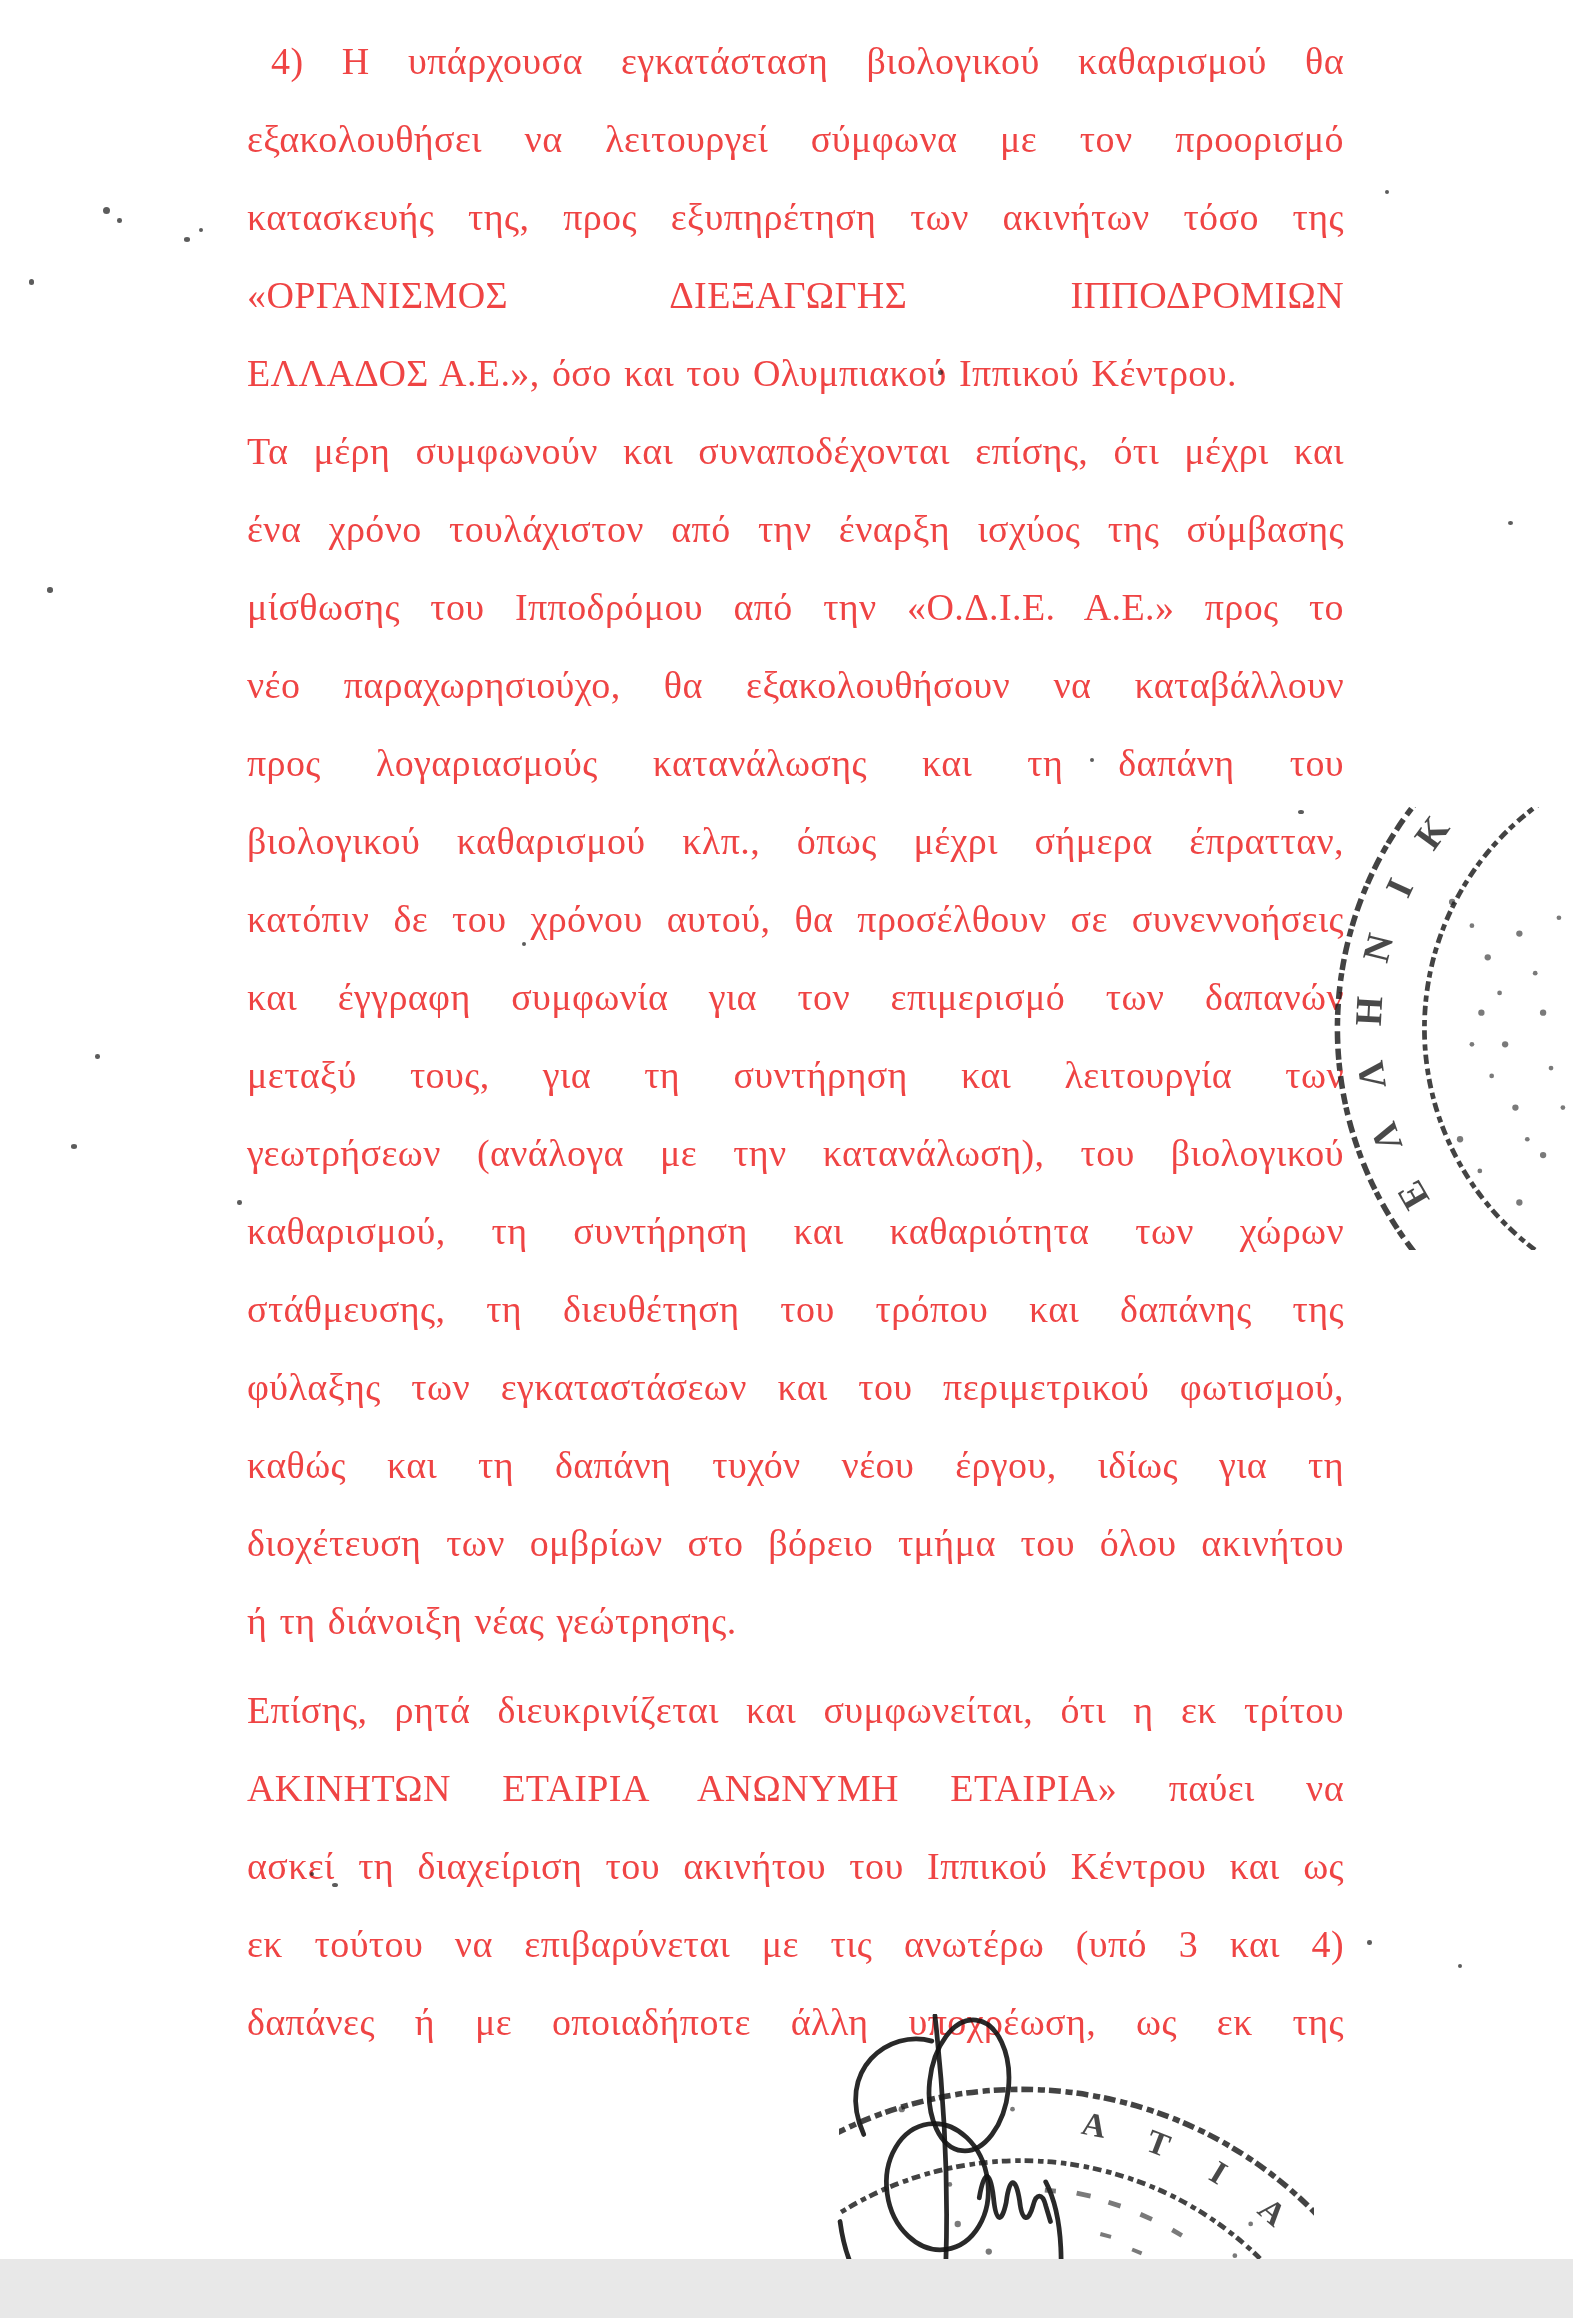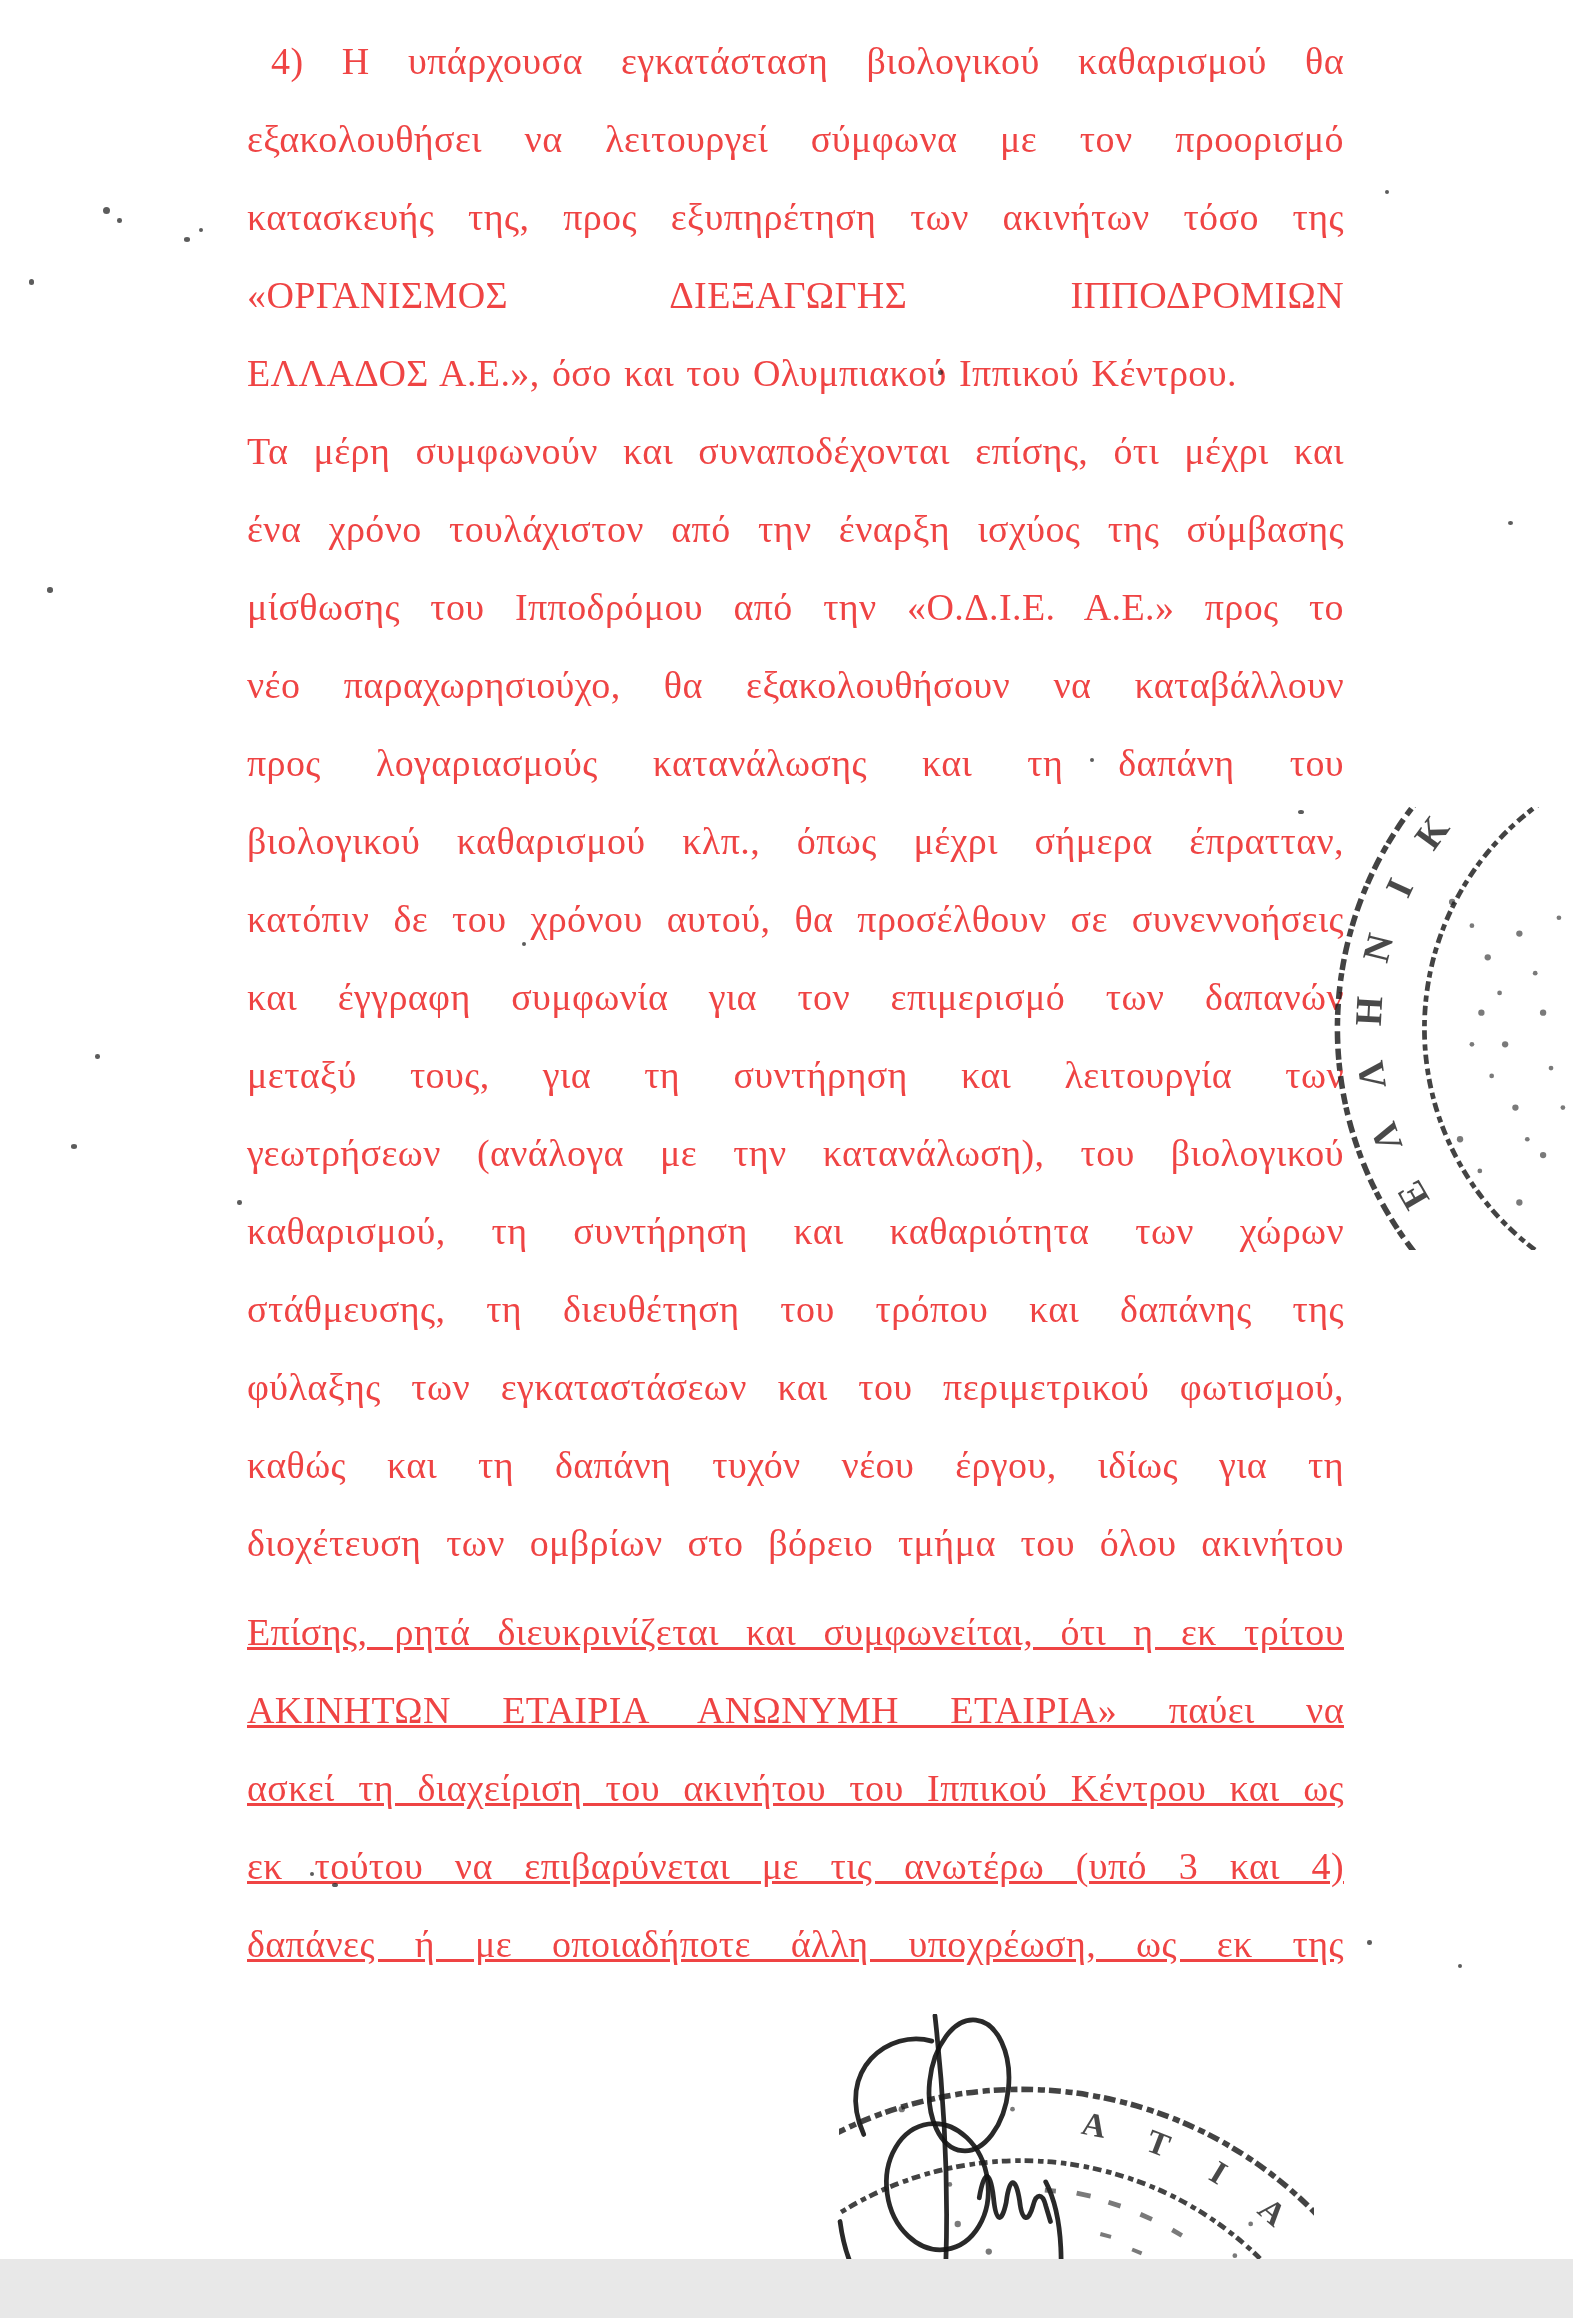--- a/index.html
+++ b/index.html
@@ -12,21 +12,21 @@
     font-family: "Liberation Serif", "DejaVu Serif", serif;
     color: #ef4444;
   }
   .textblock {
     position: absolute;
     left: 247px;
     top: 22px;
     width: 1097px;
   }
   .paragraph { margin: 0; }
-  .paragraph:nth-child(3) { margin-top: 11px; text-decoration: underline; }
+  .paragraph:nth-child(3) { margin-top: 11px; }
   .paragraph.indent .line:first-child { text-indent: 24px; }
   .line {
     font-size: 38px;
     line-height: 78px;
     letter-spacing: 0.4px;
     word-spacing: 2.4px;
     text-align: justify;
     text-align-last: justify;
     white-space: normal;
   }
@@ -87,20 +87,21 @@
         <div class="line">βιολογικού καθαρισμού κλπ., όπως μέχρι σήμερα έπρατταν,</div>
         <div class="line">κατόπιν δε του χρόνου αυτού, θα προσέλθουν σε συνεννοήσεις</div>
         <div class="line">και έγγραφη συμφωνία για τον επιμερισμό των δαπανών</div>
         <div class="line">μεταξύ τους, για τη συντήρηση και λειτουργία των</div>
         <div class="line">γεωτρήσεων (ανάλογα με την κατανάλωση), του βιολογικού</div>
         <div class="line">καθαρισμού, τη συντήρηση και καθαριότητα των χώρων</div>
         <div class="line">στάθμευσης, τη διευθέτηση του τρόπου και δαπάνης της</div>
         <div class="line">φύλαξης των εγκαταστάσεων και του περιμετρικού φωτισμού,</div>
         <div class="line">καθώς και τη δαπάνη τυχόν νέου έργου, ιδίως για τη</div>
         <div class="line">διοχέτευση των ομβρίων στο βόρειο τμήμα του όλου ακινήτου</div>
+        <div class="line line-left">ή τη διάνοιξη νέας γεώτρησης.</div>
       </div>
       <div class="paragraph">
         <div class="line">Επίσης, ρητά διευκρινίζεται και συμφωνείται, ότι η εκ τρίτου</div>
         <div class="line">ΑΚΙΝΗΤΩΝ ΕΤΑΙΡΙΑ ΑΝΩΝΥΜΗ ΕΤΑΙΡΙΑ» παύει να</div>
         <div class="line">ασκεί τη διαχείριση του ακινήτου του Ιππικού Κέντρου και ως</div>
         <div class="line">εκ τούτου να επιβαρύνεται με τις ανωτέρω (υπό 3 και 4)</div>
         <div class="line">δαπάνες ή με οποιαδήποτε άλλη υποχρέωση, ως εκ της</div>
       </div>
     </div>
 

